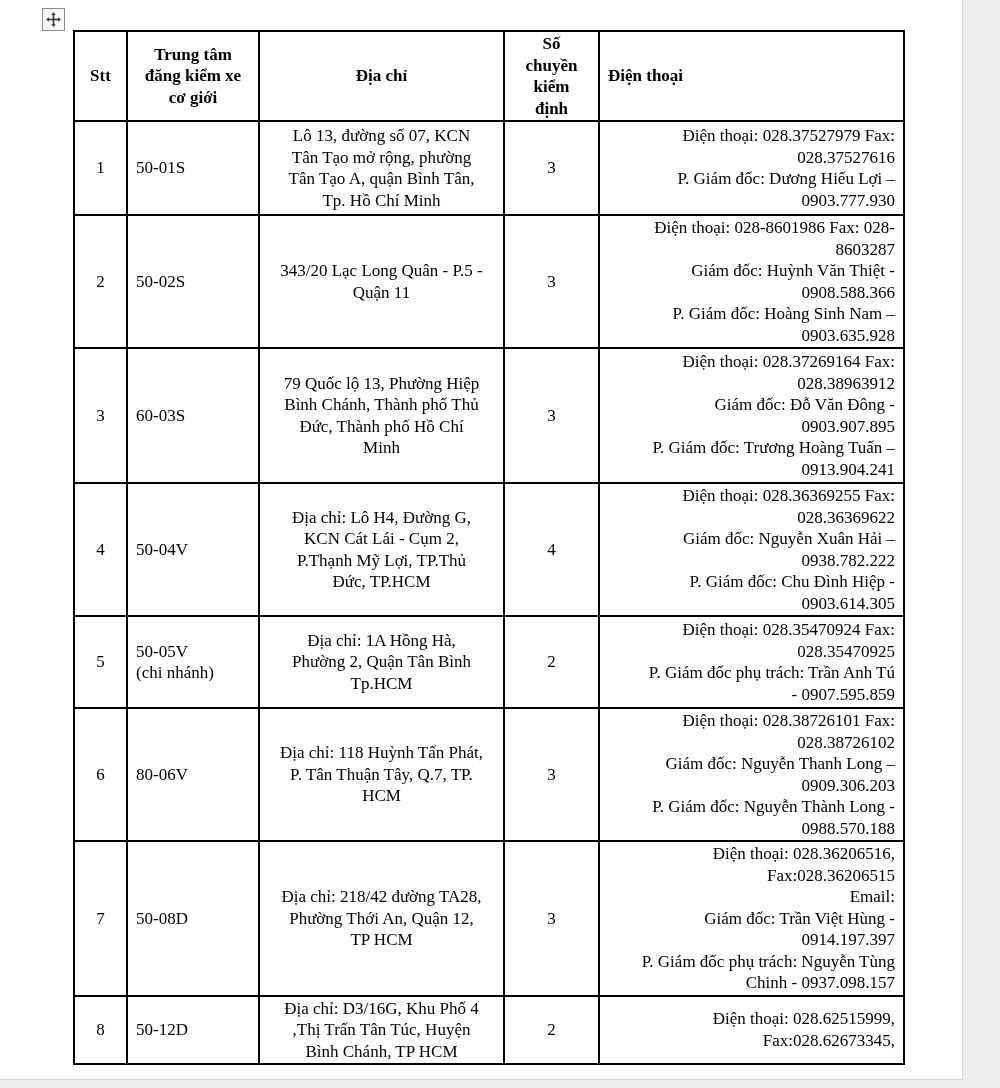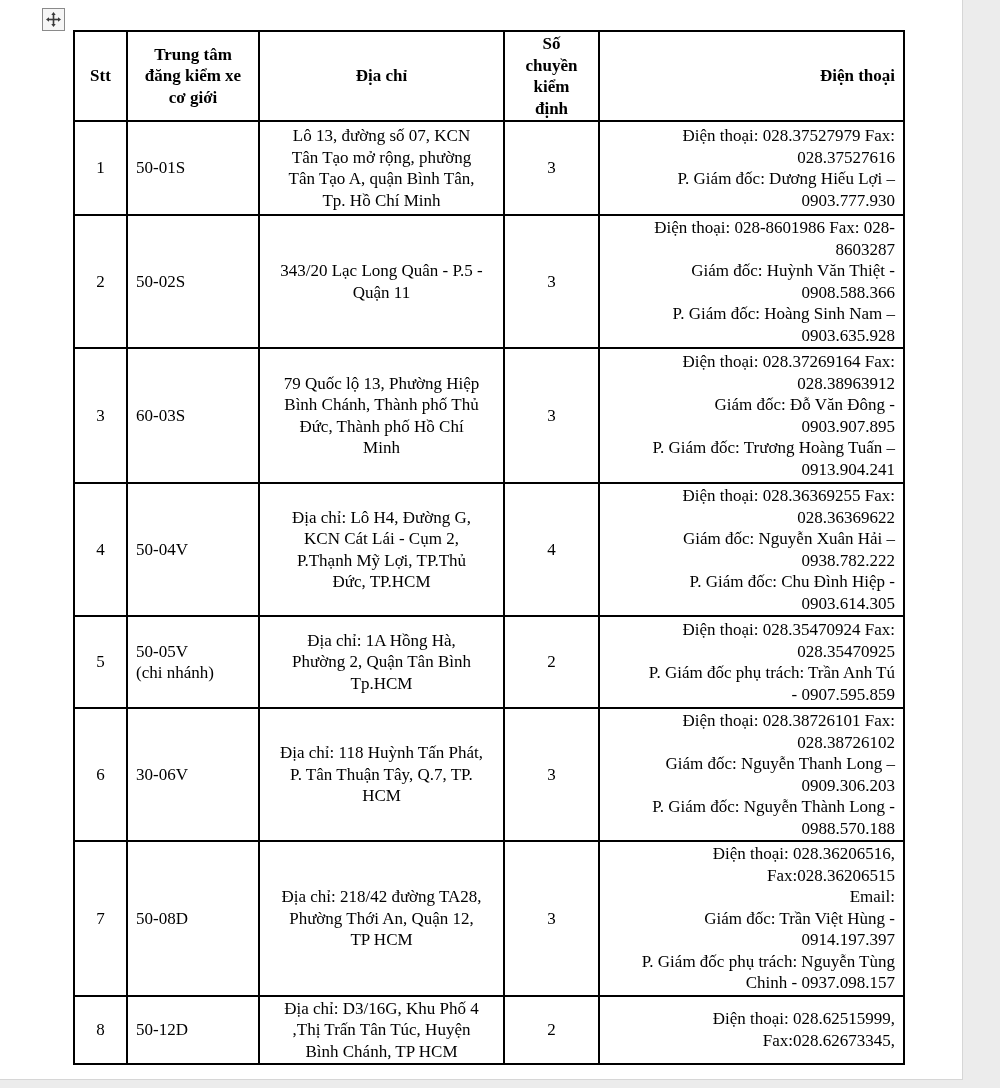--- a/index.html
+++ b/index.html
@@ -101,21 +101,21 @@
     <tr>
       <th class="col-stt">Stt</th>
       <th class="col-center">Trung tâm
 đăng kiểm xe
 cơ giới</th>
       <th class="col-addr">Địa chỉ</th>
       <th class="col-lines">Số
 chuyền
 kiểm
 định</th>
-      <th class="col-phone" style="vertical-align:middle;text-align:right;">Điện thoại</th>
+      <th class="col-phone" style="vertical-align:middle;text-align:left;">Điện thoại</th>
     </tr>
   </thead>
   <tbody id="table-body">
       <tr>
     <td class="col-stt">1</td>
     <td class="col-center">50-01S</td>
     <td class="col-addr">Lô 13, đường số 07, KCN
 Tân Tạo mở rộng, phường
 Tân Tạo A, quận Bình Tân,
 Tp. Hồ Chí Minh</td>
@@ -176,21 +176,21 @@
 Phường 2, Quận Tân Bình
 Tp.HCM</td>
     <td class="col-lines">2</td>
     <td class="col-phone">Điện thoại: 028.35470924 Fax:
 028.35470925
 P. Giám đốc phụ trách: Trần Anh Tú
 - 0907.595.859</td>
   </tr>
       <tr>
     <td class="col-stt">6</td>
-    <td class="col-center">30-06V</td>
+    <td class="col-center">80-06V</td>
     <td class="col-addr">Địa chỉ: 118 Huỳnh Tấn Phát,
 P. Tân Thuận Tây, Q.7, TP.
 HCM</td>
     <td class="col-lines">3</td>
     <td class="col-phone">Điện thoại: 028.38726101 Fax:
 028.38726102
 Giám đốc: Nguyễn Thanh Long –
 0909.306.203
 P. Giám đốc: Nguyễn Thành Long -
 0988.570.188</td>

